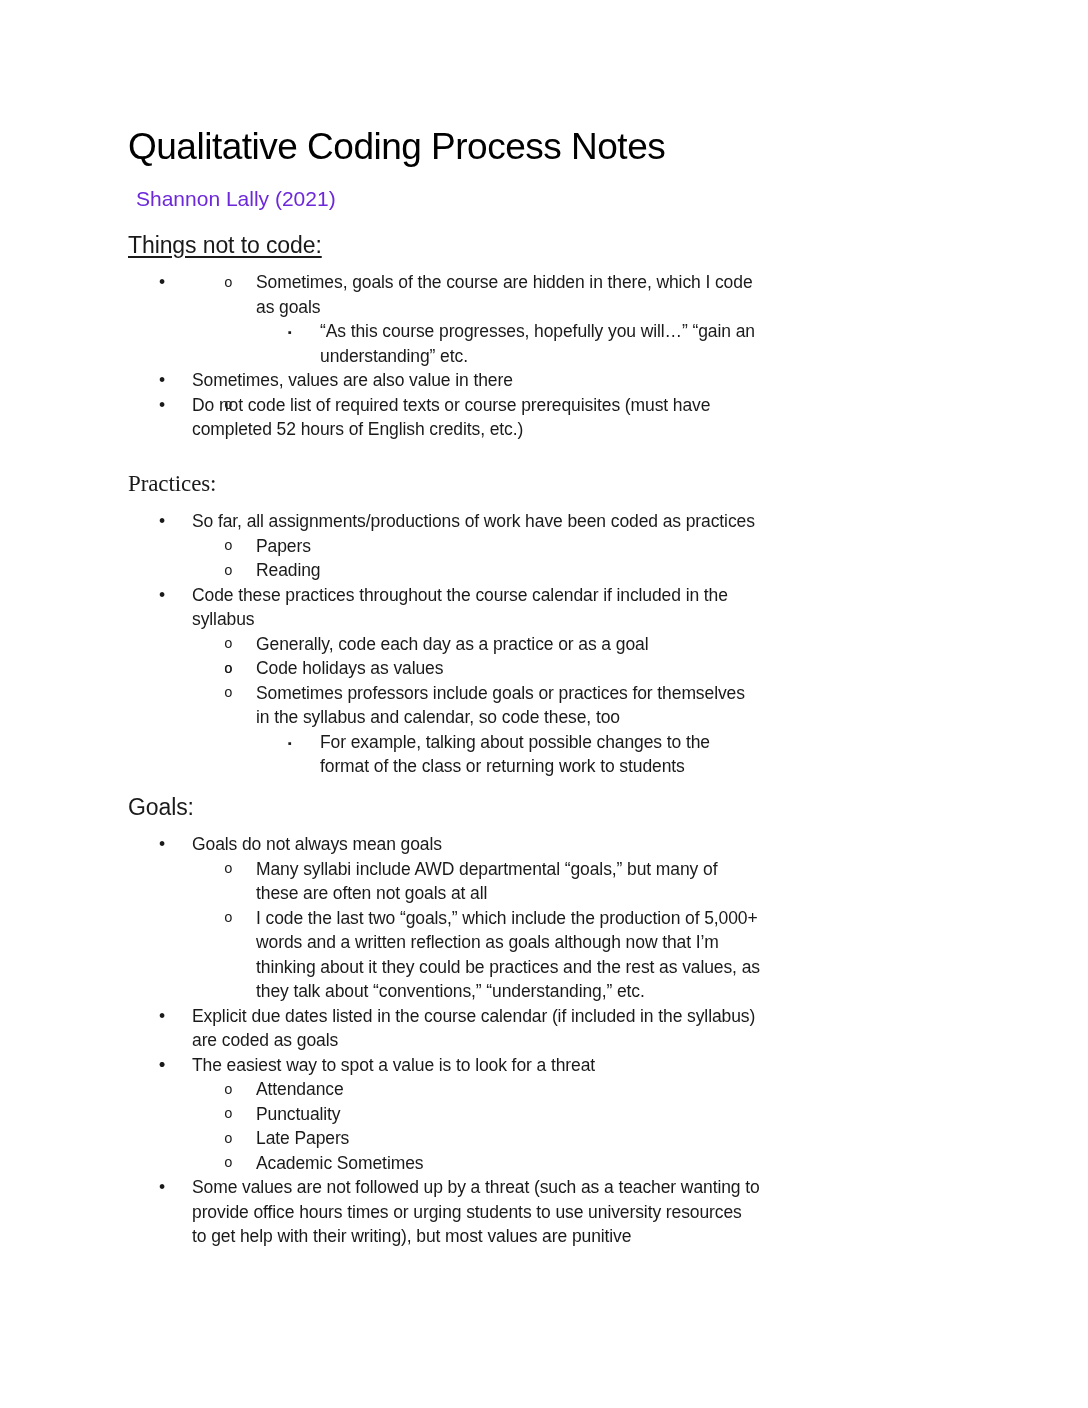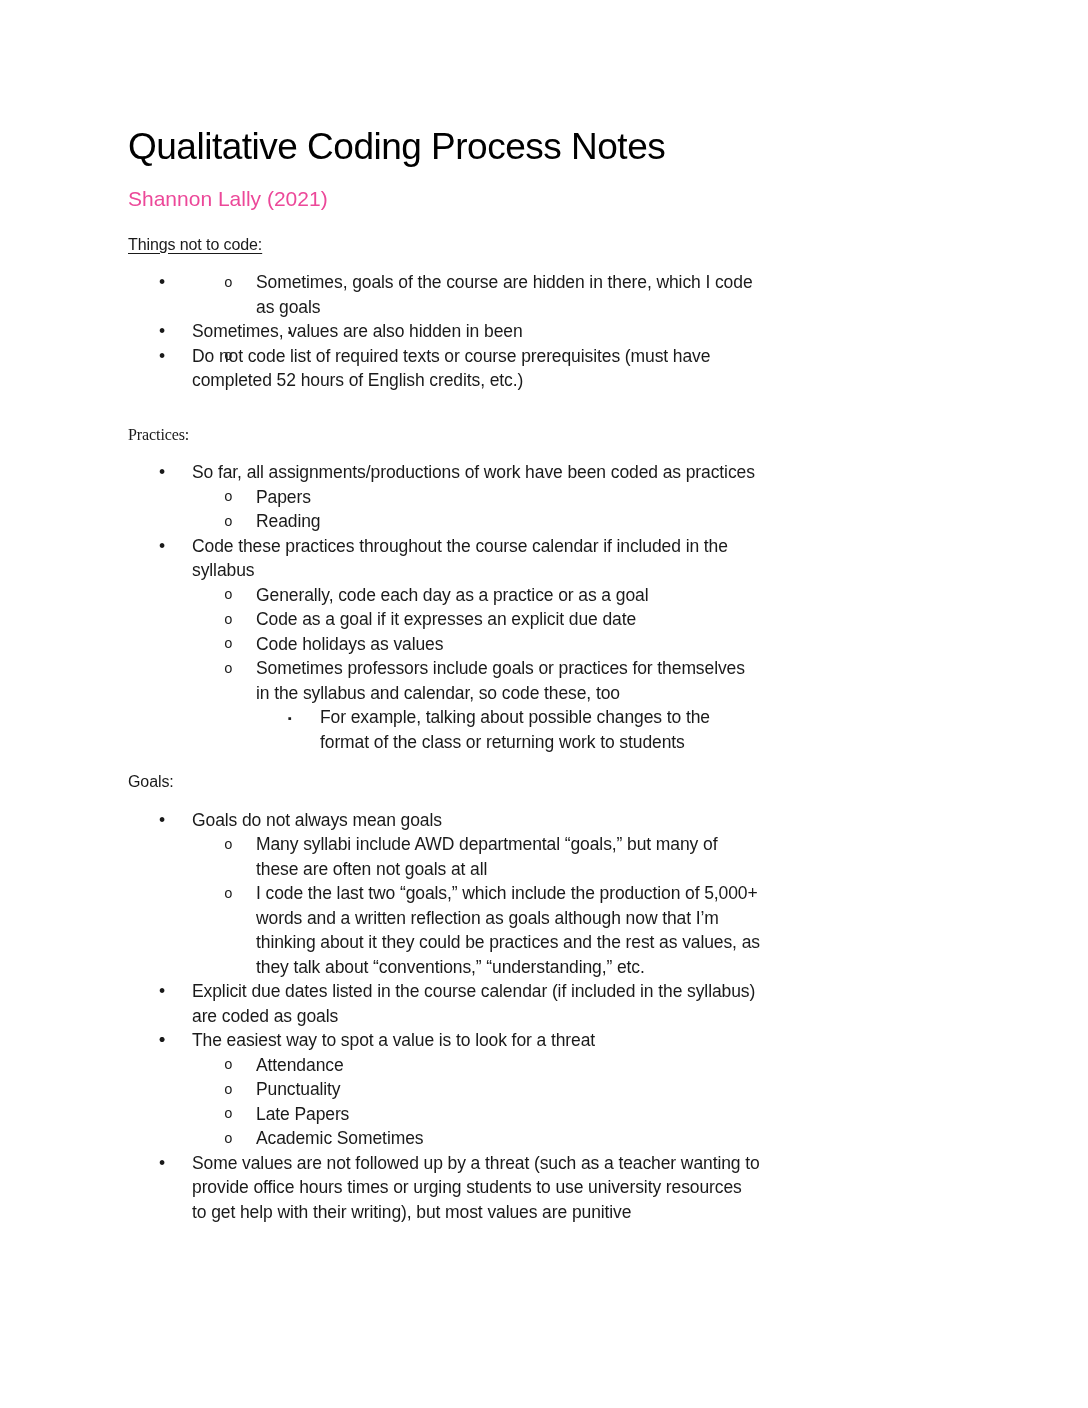--- a/index.html
+++ b/index.html
@@ -19,21 +19,21 @@
     letter-spacing:-0.5px;
     line-height:1.15;
   }
   .doc-author {
     margin-top:17px;
     font-size:21px;
     font-weight:400;
     line-height:1.25;
   }
   .section-heading {
-    font-size:16px;
+    font-size:23px;
     line-height:24.5px;
     letter-spacing:-0.1px;
     margin-bottom:13px;
   }
   .section-heading.underlined {
     text-decoration:underline;
     text-underline-offset:3px;
   }
   .section-0 .section-heading { margin-top:21px; }
   .section-1 .section-heading { margin-top:30px;font-family:Liberation Serif, serif; }
@@ -56,42 +56,42 @@
   }
   .level-1 .marker { left:31px;  font-size:17.5px; }
   .level-2 .marker { left:96px;  font-family:"Liberation Mono", monospace; font-size:14.5px; top:0.5px; }
   .level-3 .marker { left:160px; font-size:11px; top:1px; }
 </style>
 </head>
 <body>
 
 <div class="page" style="background: rgb(255, 255, 255); color: rgb(26, 26, 26);">
   <h1 class="doc-title" style="color: rgb(0, 0, 0);">Qualitative Coding Process Notes</h1>
-  <h2 class="doc-author" style="color: #ec4899;">Shannon Lally (2021)</h2>
+  <h2 class="doc-author" style="color: #6d28d9; margin-left: 8px;">Shannon Lally (2021)</h2>
   <div class="doc-body">
       <section class="section section-0">
         <p class="section-heading underlined">Things not to code:</p>
         <div class="list">
           <div class="li level-1"><span class="marker">•</span></div>
           <div class="li level-2"><span class="marker">o</span><span class="li-text">Sometimes, goals of the course are hidden in there, which I code as goals</span></div>
-          <div class="li level-3"><span class="marker">▪</span></div>
-          <div class="li level-1"><span class="marker">•</span><span class="li-text">Sometimes, values are also hidden in been</span></div>
+          <div class="li level-3"><span class="marker">▪</span><span class="li-text">“As this course progresses, hopefully you will…” “gain an understanding” etc.</span></div>
+          <div class="li level-1"><span class="marker">•</span><span class="li-text">Sometimes, values are also value in there</span></div>
           <div class="li level-2"><span class="marker">o</span></div>
           <div class="li level-1"><span class="marker">•</span><span class="li-text">Do not code list of required texts or course prerequisites (must have completed 52 hours of English credits, etc.)</span></div>
         </div>
       </section>
       <section class="section section-1">
         <p class="section-heading">Practices:</p>
         <div class="list">
           <div class="li level-1"><span class="marker">•</span><span class="li-text">So far, all assignments/productions of work have been coded as practices</span></div>
           <div class="li level-2"><span class="marker">o</span><span class="li-text">Papers</span></div>
           <div class="li level-2"><span class="marker">o</span><span class="li-text">Reading</span></div>
           <div class="li level-1"><span class="marker">•</span><span class="li-text">Code these practices throughout the course calendar if included in the syllabus</span></div>
           <div class="li level-2"><span class="marker">o</span><span class="li-text">Generally, code each day as a practice or as a goal</span></div>
-          <div class="li level-2"><span class="marker">o</span><span class="li-text">Code as a goal if it expresses an explicit due date</span></div>
+          <div class="li level-2"><span class="marker">o</span></div>
           <div class="li level-2"><span class="marker">o</span><span class="li-text">Code holidays as values</span></div>
           <div class="li level-2"><span class="marker">o</span><span class="li-text">Sometimes professors include goals or practices for themselves in the syllabus and calendar, so code these, too</span></div>
           <div class="li level-3"><span class="marker">▪</span><span class="li-text">For example, talking about possible changes to the format of the class or returning work to students</span></div>
         </div>
       </section>
       <section class="section section-2">
         <p class="section-heading">Goals:</p>
         <div class="list">
           <div class="li level-1"><span class="marker">•</span><span class="li-text">Goals do not always mean goals</span></div>
           <div class="li level-2"><span class="marker">o</span><span class="li-text">Many syllabi include AWD departmental “goals,” but many of these are often not goals at all</span></div>

